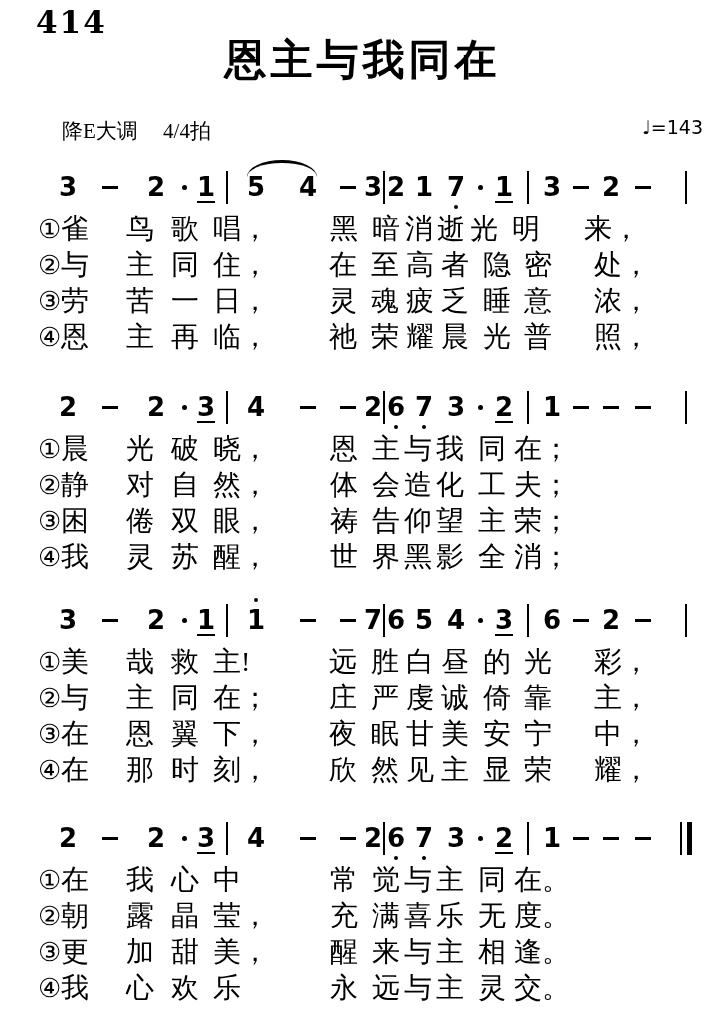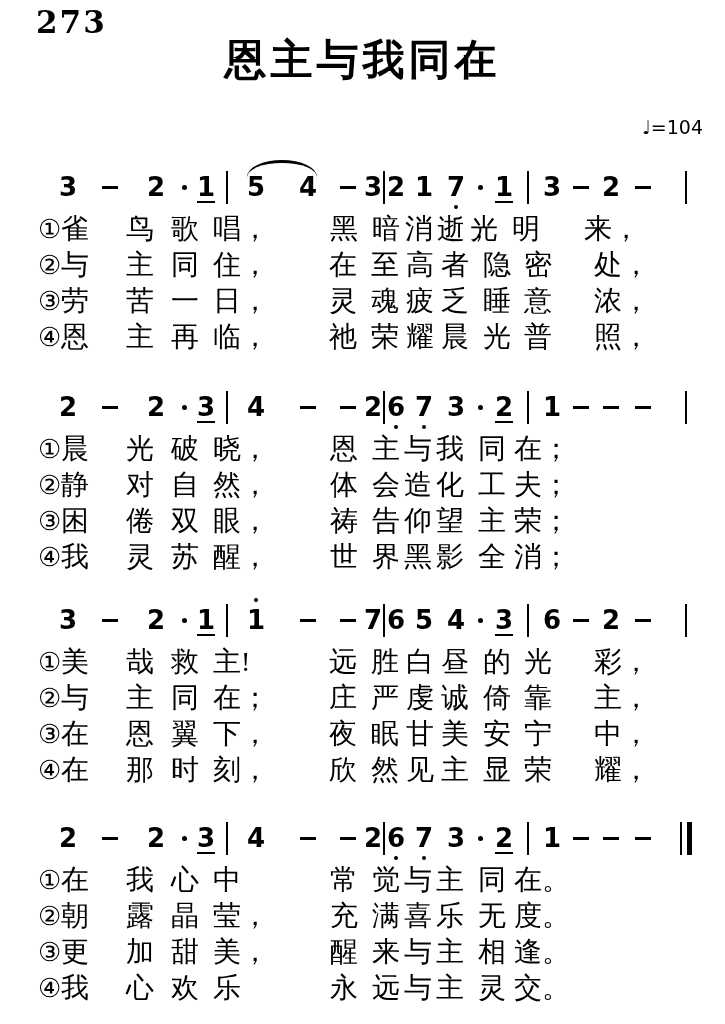--- a/index.html
+++ b/index.html
@@ -32,23 +32,27 @@
   .slur{position:absolute;top:-13px;height:14px;border:solid #000;border-width:3px 0 0 0;
         border-radius:50% 50% 0 0 / 100% 100% 0 0;}
   .lyric-row{position:absolute;left:0;width:100%;height:34px;}
   .syll{position:absolute;top:0;font-size:28px;white-space:nowrap;line-height:32px;}
   .verse-num{position:absolute;left:38px;top:2px;font-size:26px;line-height:30px;}
 </style>
 </head>
 <body>
 
 <div class="page">
-  <div class="hymn-number">273</div>
+  <div class="hymn-number">414</div>
   <div class="title">恩主与我同在</div>
-  <div class="tempo">♩=104</div>
+  <div class="meta-left">
+    <span class="key">降E大调</span>
+    <span class="time">4/4拍</span>
+  </div>
+  <div class="tempo">♩=143</div>
 
   <div class="music-block" style="top:173px;">
       <div class="notation-row">
         <span class="note" style="left: 56px;">3</span>
         <div class="dash" style="left: 102px;"></div>
         <span class="note" style="left: 144px;">2</span>
         <div class="augdot" style="left: 182px;"></div>
         <span class="note u" style="left: 194px;">1</span>
         <div class="barline" style="left: 226px;"></div>
         <span class="note" style="left: 244px;">5</span>

